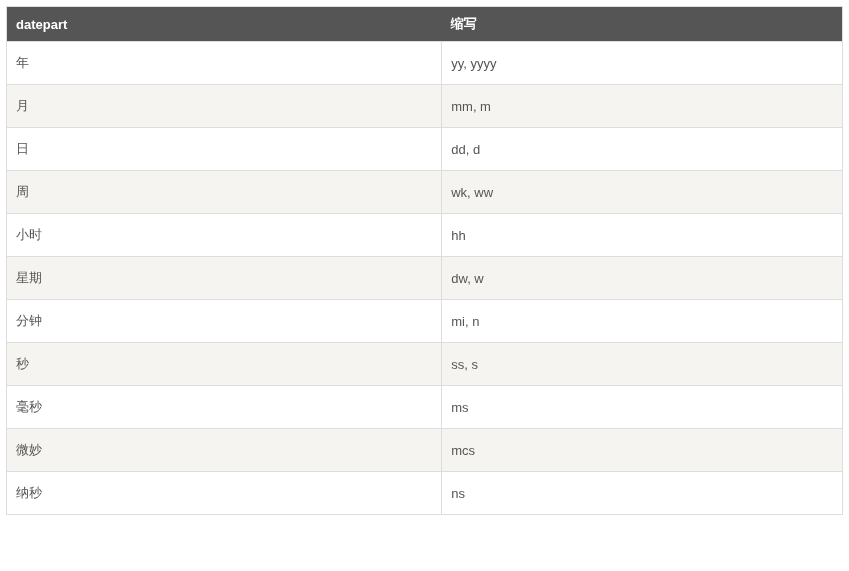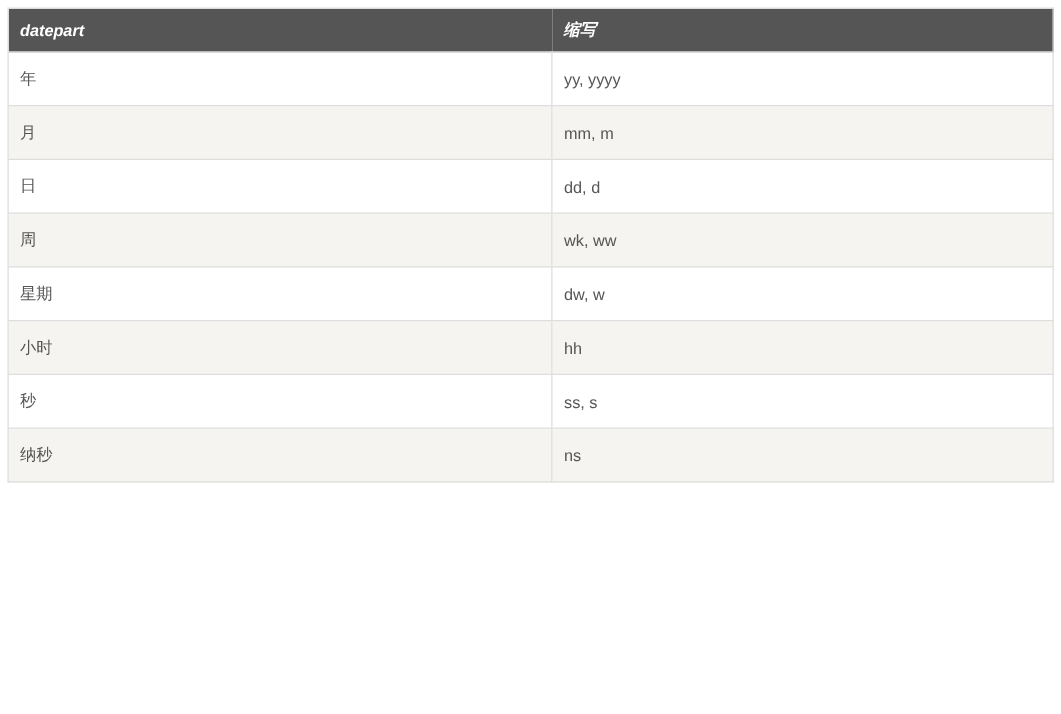--- a/index.html
+++ b/index.html
@@ -22,21 +22,20 @@
     thead tr {
       background: #555555;
     }
     thead th {
       color: #fff;
       text-align: left;
       padding: 8px 9px;
       font-weight: bold;
       font-size: 13px;
       border: none;
-      font-style: italic;
     }
     tbody td {
       padding: 12px 9px;
       border: 1px solid #ddd;
       color: #555;
       font-size: 13px;
       vertical-align: middle;
     }
     tbody tr:nth-child(odd) {
       background: #ffffff;
@@ -66,29 +65,41 @@
     </tr>
     <tr>
       <td>日</td>
       <td>dd, d</td>
     </tr>
     <tr>
       <td>周</td>
       <td>wk, ww</td>
     </tr>
     <tr>
+      <td>小时</td>
+      <td>hh</td>
+    </tr>
+    <tr>
       <td>星期</td>
       <td>dw, w</td>
     </tr>
     <tr>
-      <td>小时</td>
-      <td>hh</td>
+      <td>分钟</td>
+      <td>mi, n</td>
     </tr>
     <tr>
       <td>秒</td>
       <td>ss, s</td>
+    </tr>
+    <tr>
+      <td>毫秒</td>
+      <td>ms</td>
+    </tr>
+    <tr>
+      <td>微妙</td>
+      <td>mcs</td>
     </tr>
     <tr>
       <td>纳秒</td>
       <td>ns</td>
     </tr>
   </tbody>
 </table>
 
 </body></html>

